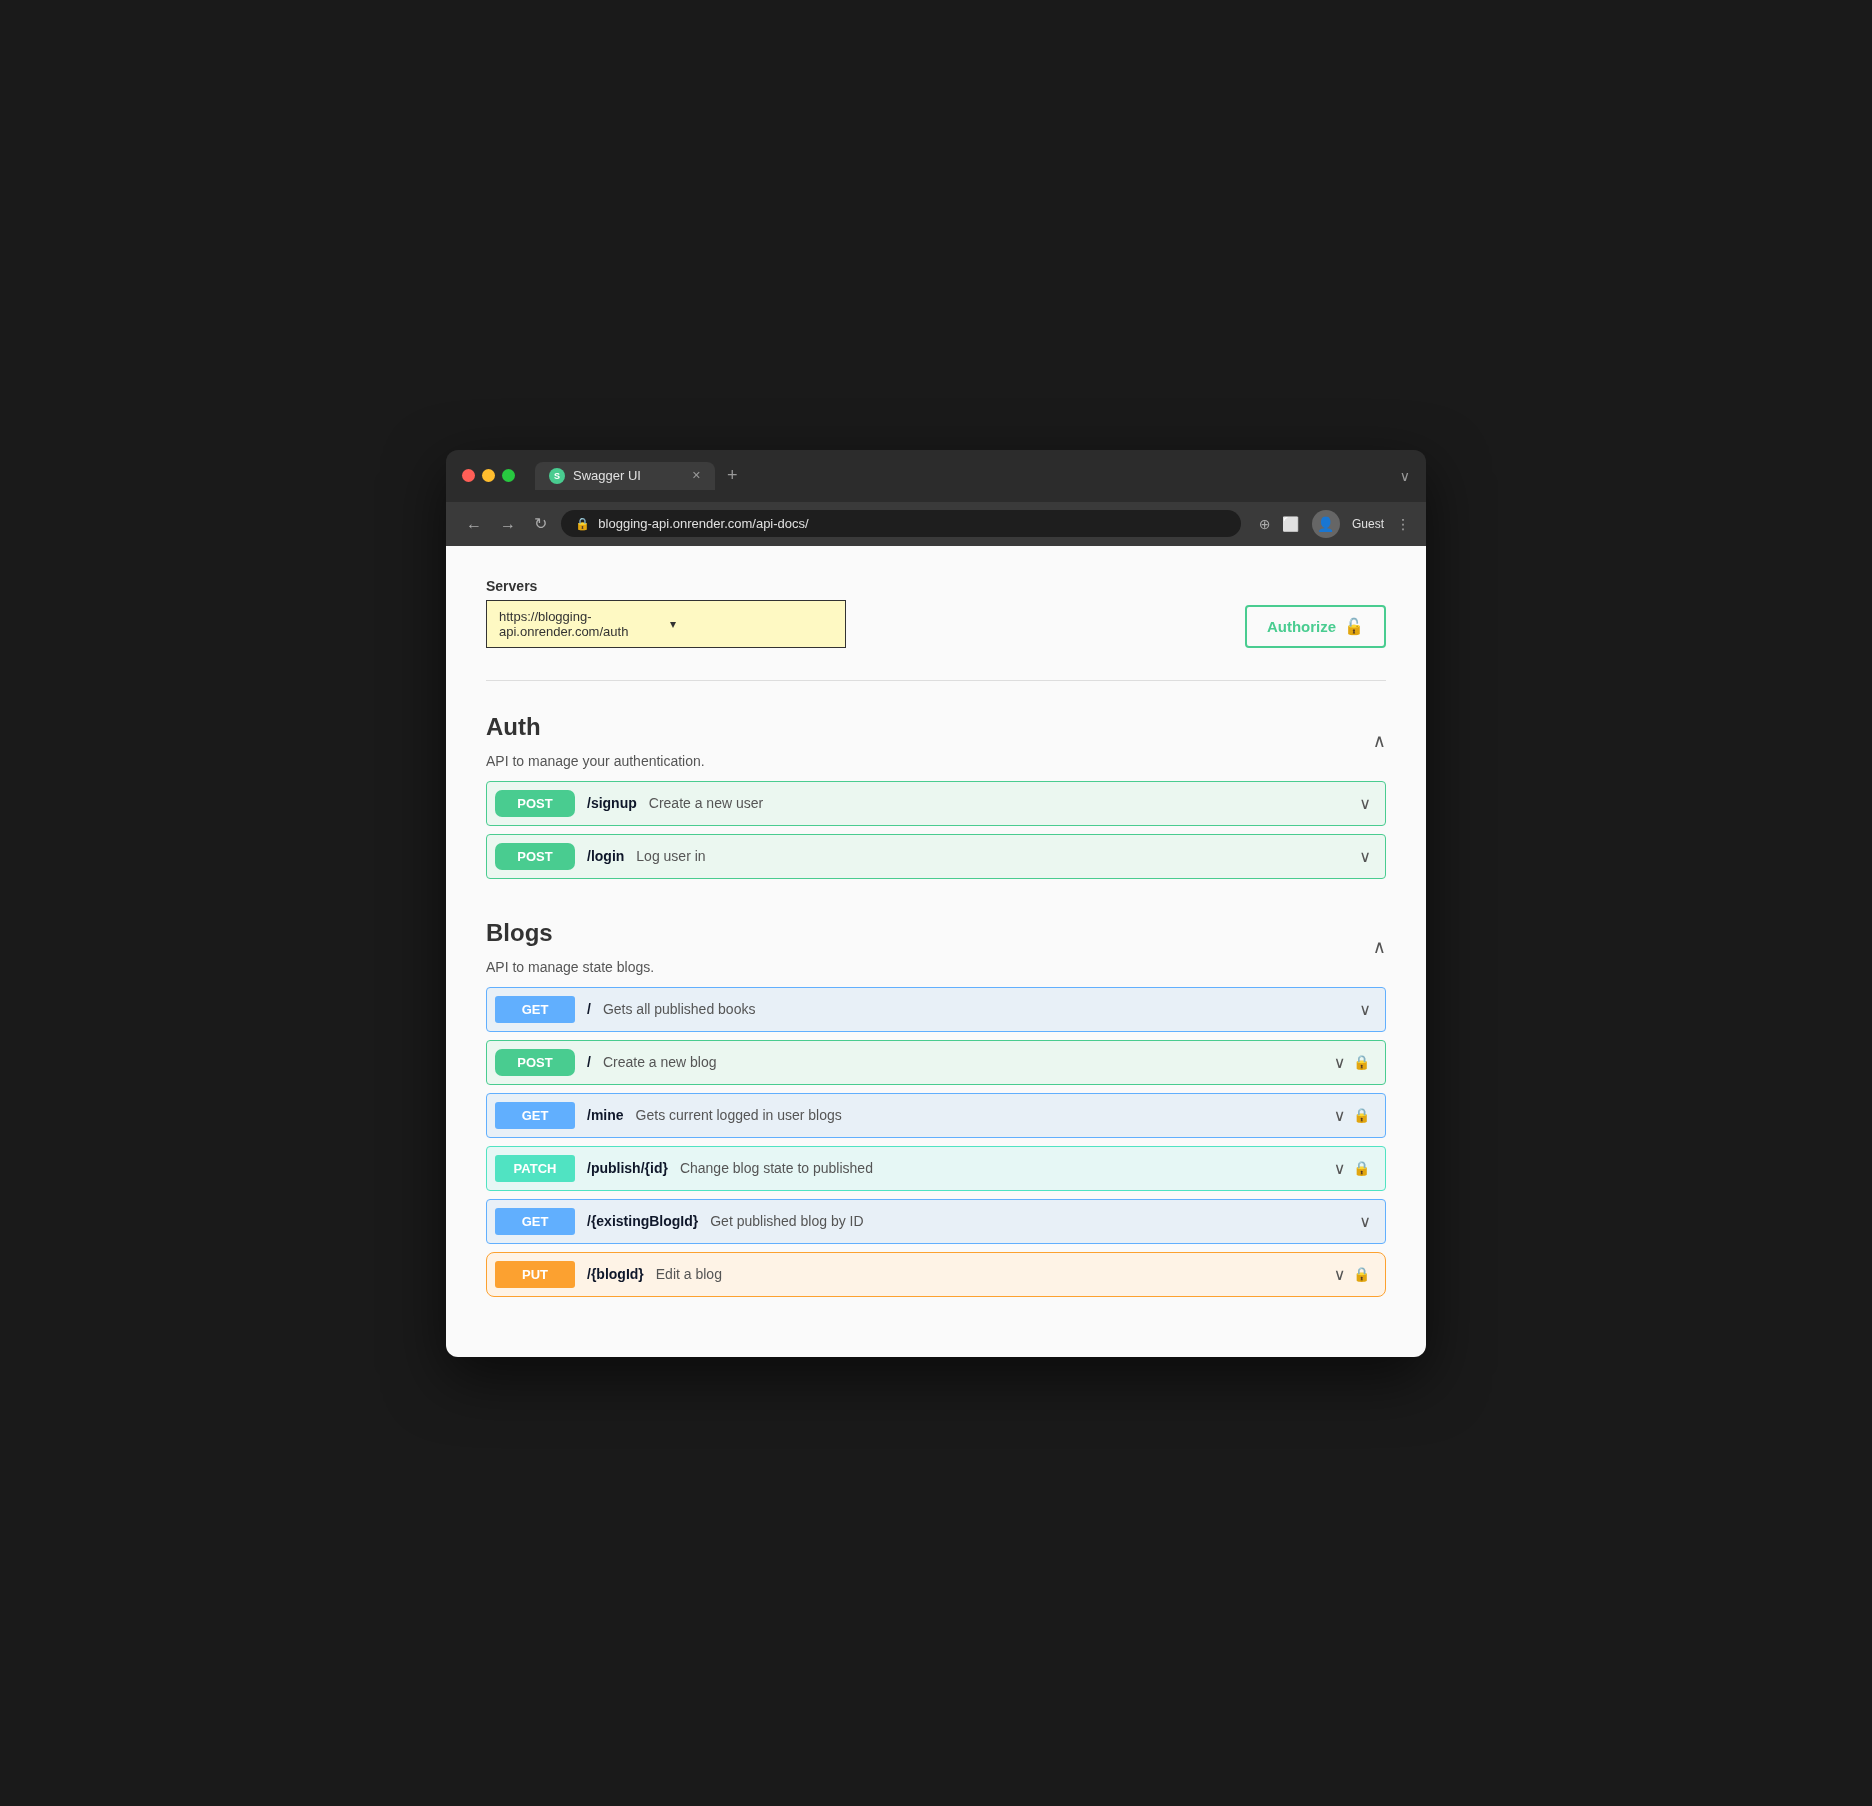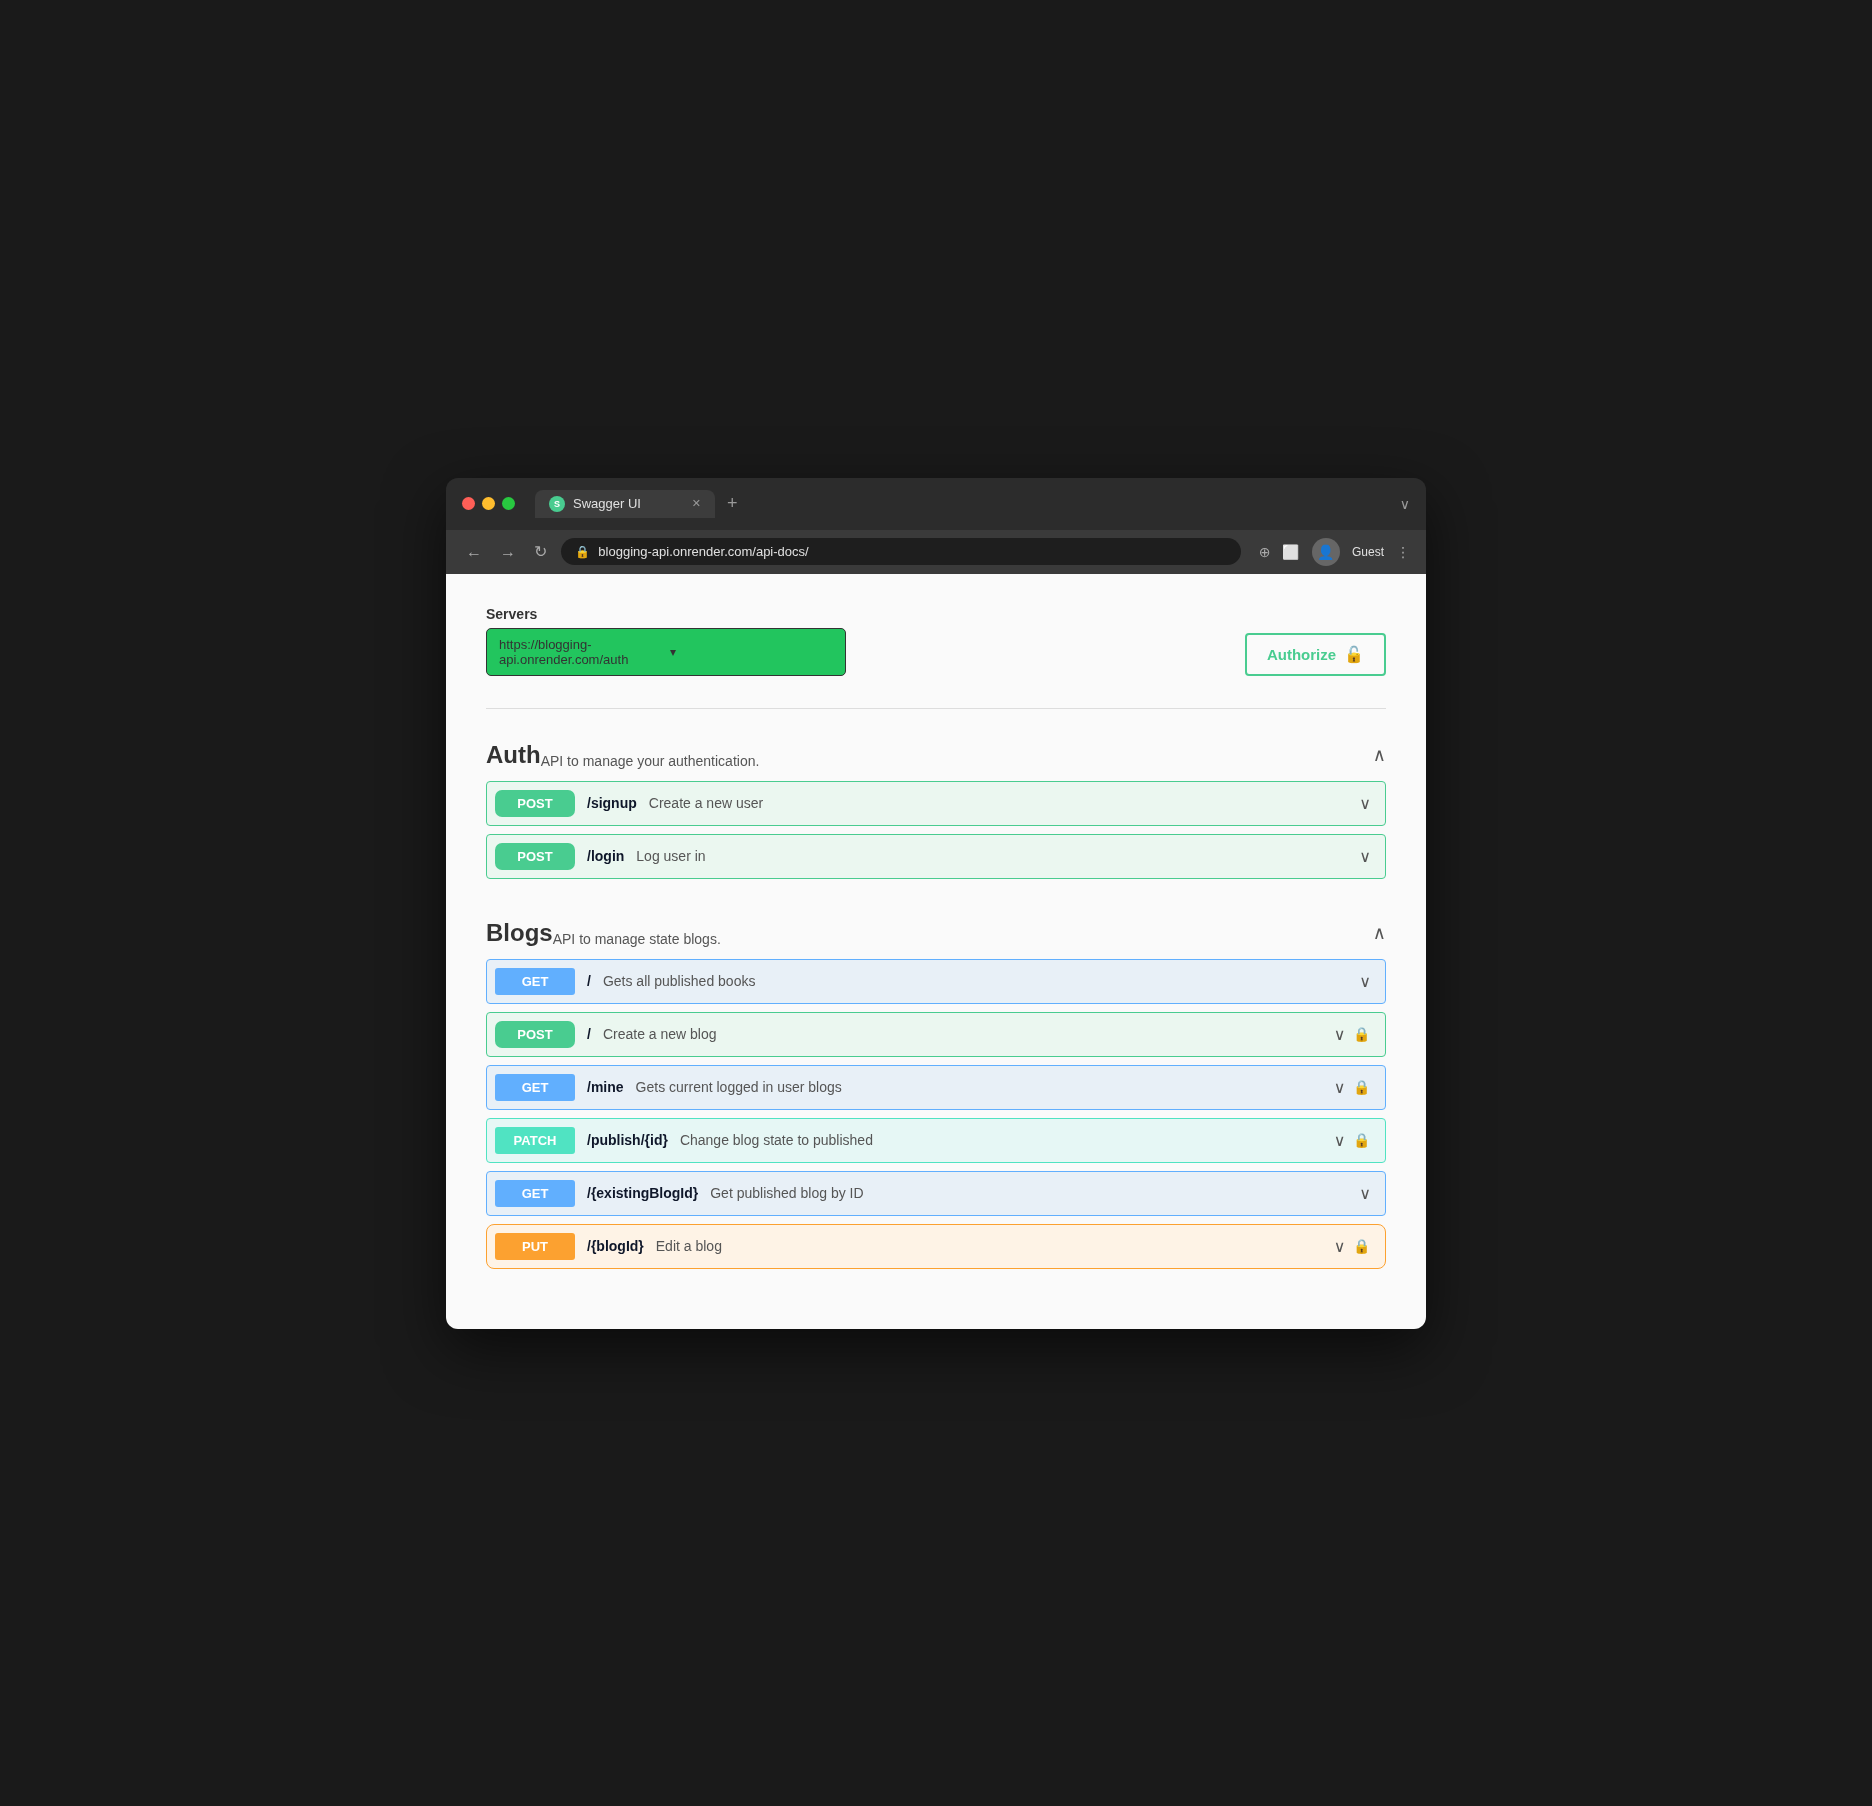--- a/index.html
+++ b/index.html
@@ -162,23 +162,23 @@
     }
     .servers-label {
       font-size: 14px;
       font-weight: 600;
       color: #333;
     }
     .servers-select {
       display: flex;
       align-items: center;
       border: 1.5px solid #333;
-      border-radius: 5px;
+      border-radius: 0;
       padding: 8px 12px;
-      background: #22c55e;
+      background: #fef9c3;
       font-size: 13px;
       color: #333;
       min-width: 360px;
       cursor: pointer;
       gap: 8px;
     }
     .servers-select span { flex: 1; }
     .servers-chevron { color: #333; font-size: 12px; }
 
     .authorize-btn {
@@ -209,22 +209,23 @@
     }
     .section-header {
       display: flex;
       align-items: center;
       justify-content: space-between;
       padding: 12px 0;
       cursor: pointer;
     }
     .section-title-group {
       display: flex;
-      align-items: flex-end;
-      gap: 0;
+      align-items: flex-start;
+      gap: 12px;
+      flex-direction: column;
     }
     .section-title {
       font-size: 24px;
       font-weight: 800;
       color: #333;
     }
     .section-desc {
       font-size: 14px;
       color: #555;
     }

